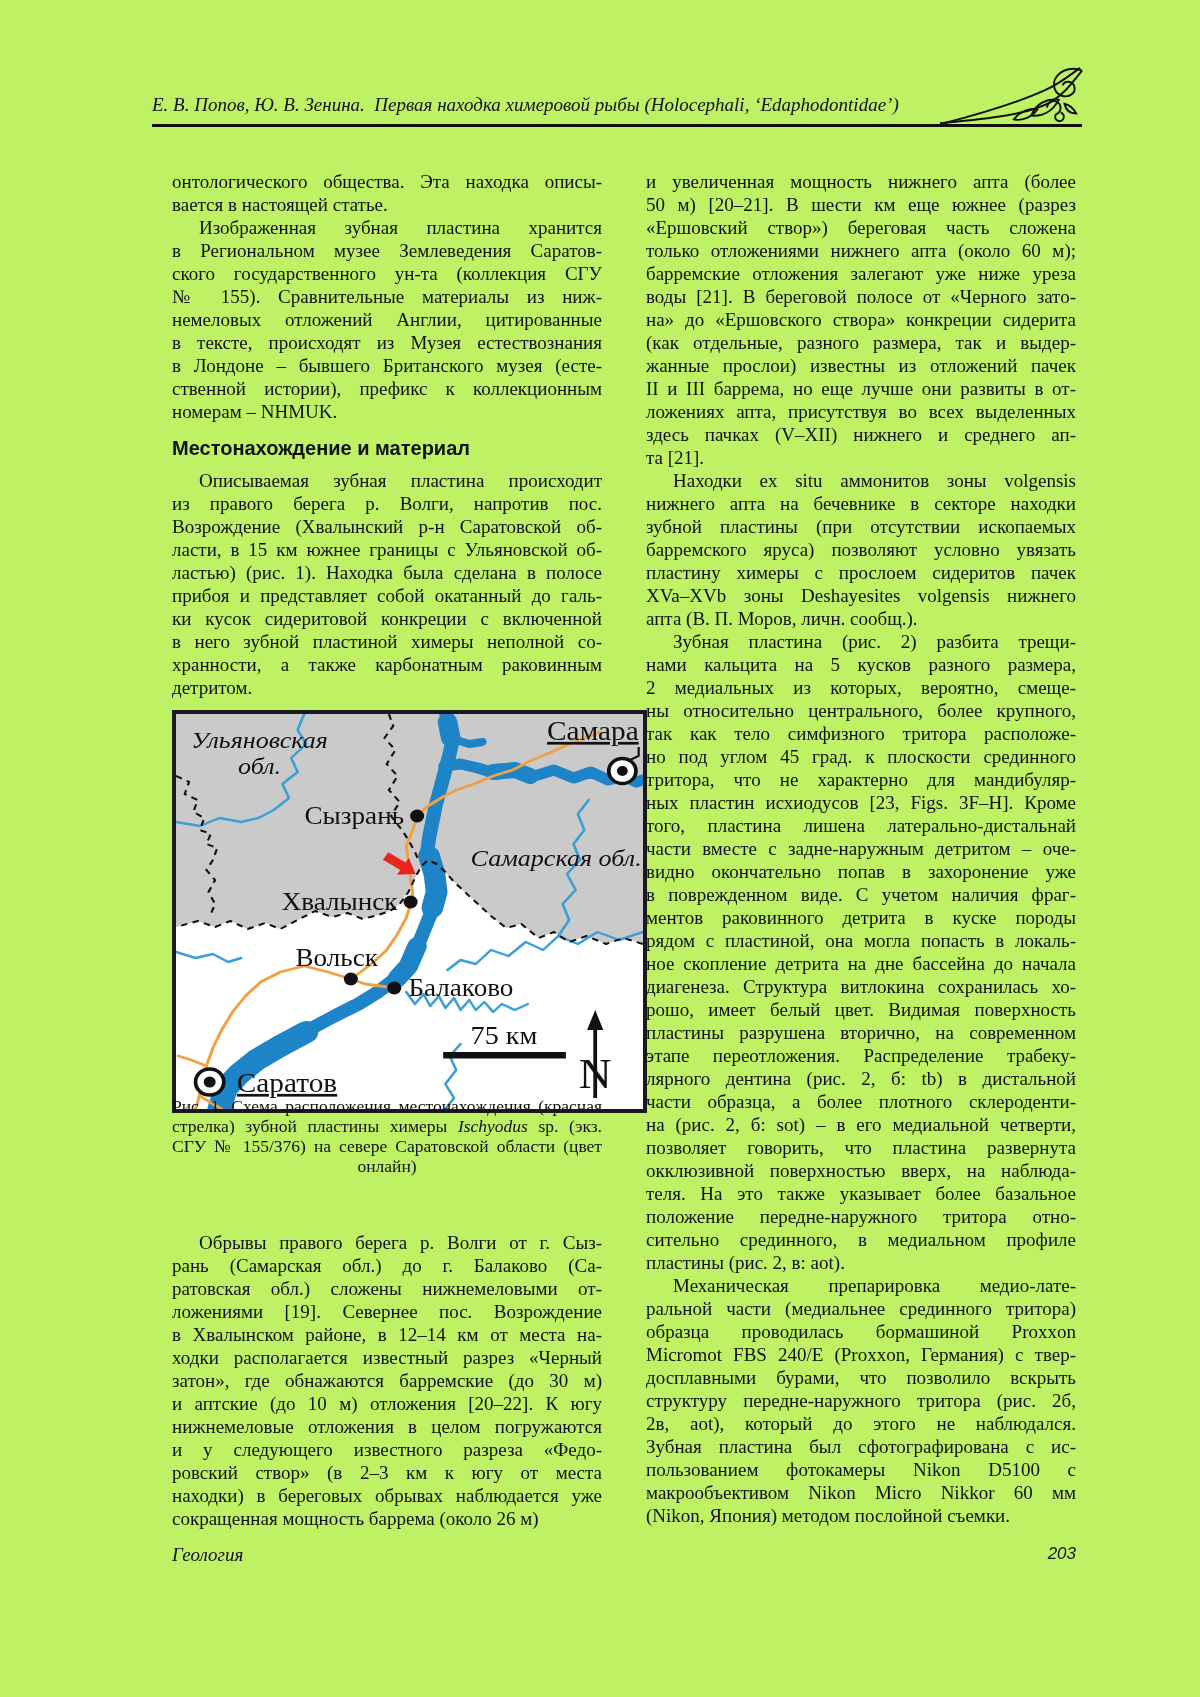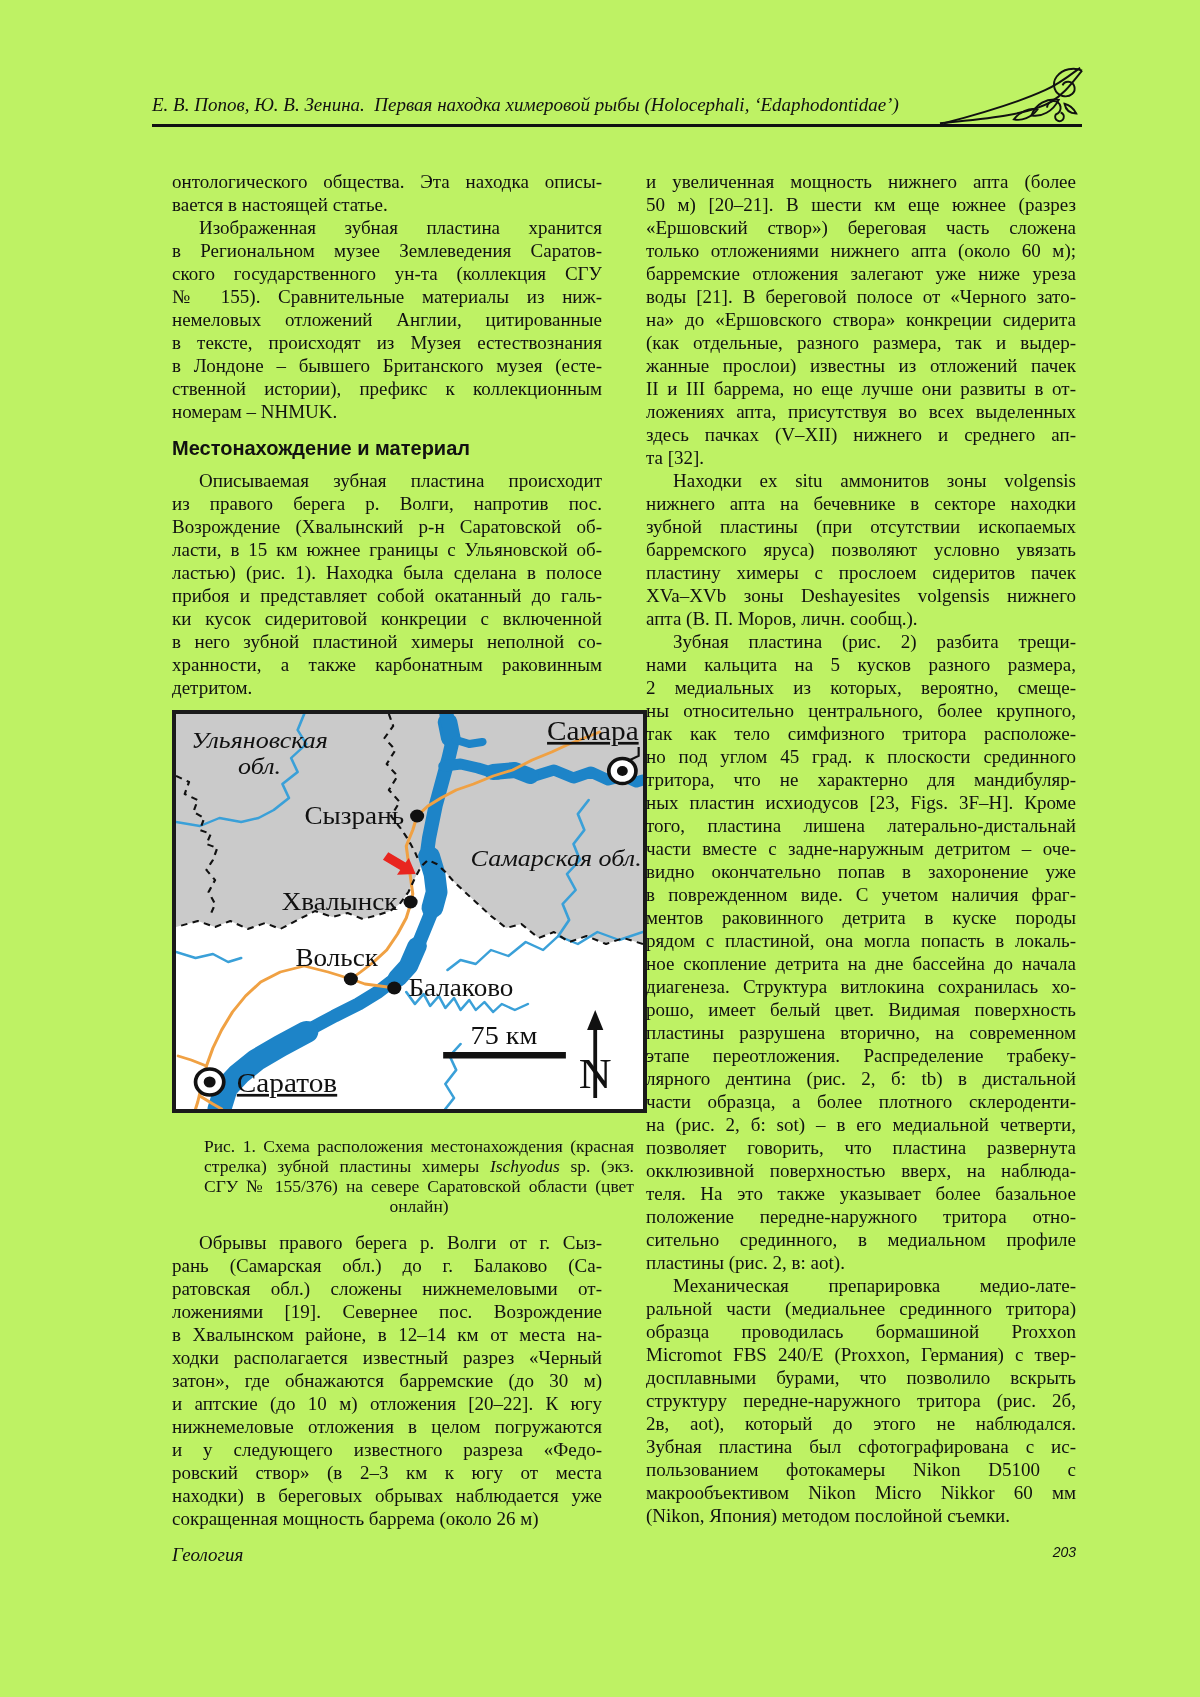--- a/index.html
+++ b/index.html
@@ -16,30 +16,30 @@
   .tl{height:23px;line-height:23px;text-align:justify;text-align-last:justify;overflow:visible;white-space:nowrap;}
   .tl.last{text-align-last:left;}
   .tl.ind{text-indent:27px;}
   .tl em{font-style:italic;}
   .blockA{position:absolute;left:172px;top:170px;width:430px;}
   .heading{position:absolute;left:172px;top:437px;width:430px;
      font-family:"Liberation Sans",sans-serif;font-weight:bold;font-size:20px;color:#111;}
   .para3{position:absolute;left:172px;top:469px;width:430px;}
   .figure{position:absolute;left:172px;top:710px;width:475px;height:403px;border:4px solid #1a1a1a;box-sizing:border-box;background:#fff;}
   .figure svg{display:block;width:100%;height:100%;}
-  .caption{position:absolute;left:172px;top:1136px;width:430px;font-size:17.5px;margin-left:32px;}
+  .caption{position:absolute;left:172px;top:1096px;width:430px;font-size:17.5px;}
   .caption .tl{height:20px;line-height:20px;}
   .caption .tl.last{text-align-last:center;}
   .para4{position:absolute;left:172px;top:1231px;width:430px;}
   .rcol{position:absolute;left:646px;top:170px;width:430px;}
   
   .foot-sec{position:absolute;left:172px;top:1544px;font-family:Liberation Serif, serif;
      font-style:italic;font-size:19px;}
   .foot-page{position:absolute;left:876px;top:1544px;width:200px;text-align:right;
-     font-family:"Liberation Sans",sans-serif;font-style:italic;font-size:14px;}
+     font-family:"Liberation Sans",sans-serif;font-style:italic;font-size:17px;}
   
   .land{fill:#cacaca;}
   .border-dash{fill:none;stroke:#111;stroke-width:2;stroke-dasharray:6 5;stroke-linejoin:round;}
   .river-main{fill:none;stroke:#1d84c8;stroke-linecap:round;stroke-linejoin:round;}
   .stream{fill:none;stroke:#3aa0d8;stroke-width:2.4;stroke-linecap:round;stroke-linejoin:round;}
   .road{fill:none;stroke:#f0a143;stroke-width:2.8;stroke-linecap:round;stroke-linejoin:round;}
   .city-dot{fill:#111;}
   .big-city-o{fill:#fff;stroke:#111;stroke-width:3.4;}
   .maplab{font-family:"Liberation Serif",serif;font-size:25px;fill:#111;}
   .maplab-big{font-family:"Liberation Serif",serif;font-size:27px;fill:#111;text-decoration:underline;}
@@ -193,21 +193,21 @@
         <div class="tl">«Ершовский створ») береговая часть сложена</div>
         <div class="tl">только отложениями нижнего апта (около 60 м);</div>
         <div class="tl">барремские отложения залегают уже ниже уреза</div>
         <div class="tl">воды [21]. В береговой полосе от «Черного зато-</div>
         <div class="tl">на» до «Ершовского створа» конкреции сидерита</div>
         <div class="tl">(как отдельные, разного размера, так и выдер-</div>
         <div class="tl">жанные прослои) известны из отложений пачек</div>
         <div class="tl">II и III баррема, но еще лучше они развиты в от-</div>
         <div class="tl">ложениях апта, присутствуя во всех выделенных</div>
         <div class="tl">здесь пачках (V–XII) нижнего и среднего ап-</div>
-        <div class="tl last">та [32].</div>
+        <div class="tl last">та [21].</div>
       </div>
     <div>
         <div class="tl ind">Находки ex situ аммонитов зоны volgensis</div>
         <div class="tl">нижнего апта на бечевнике в секторе находки</div>
         <div class="tl">зубной пластины (при отсутствии ископаемых</div>
         <div class="tl">барремского яруса) позволяют условно увязать</div>
         <div class="tl">пластину химеры с прослоем сидеритов пачек</div>
         <div class="tl">XVa–XVb зоны Deshayesites volgensis нижнего</div>
         <div class="tl last">апта (В. П. Моров, личн. сообщ.).</div>
       </div>

